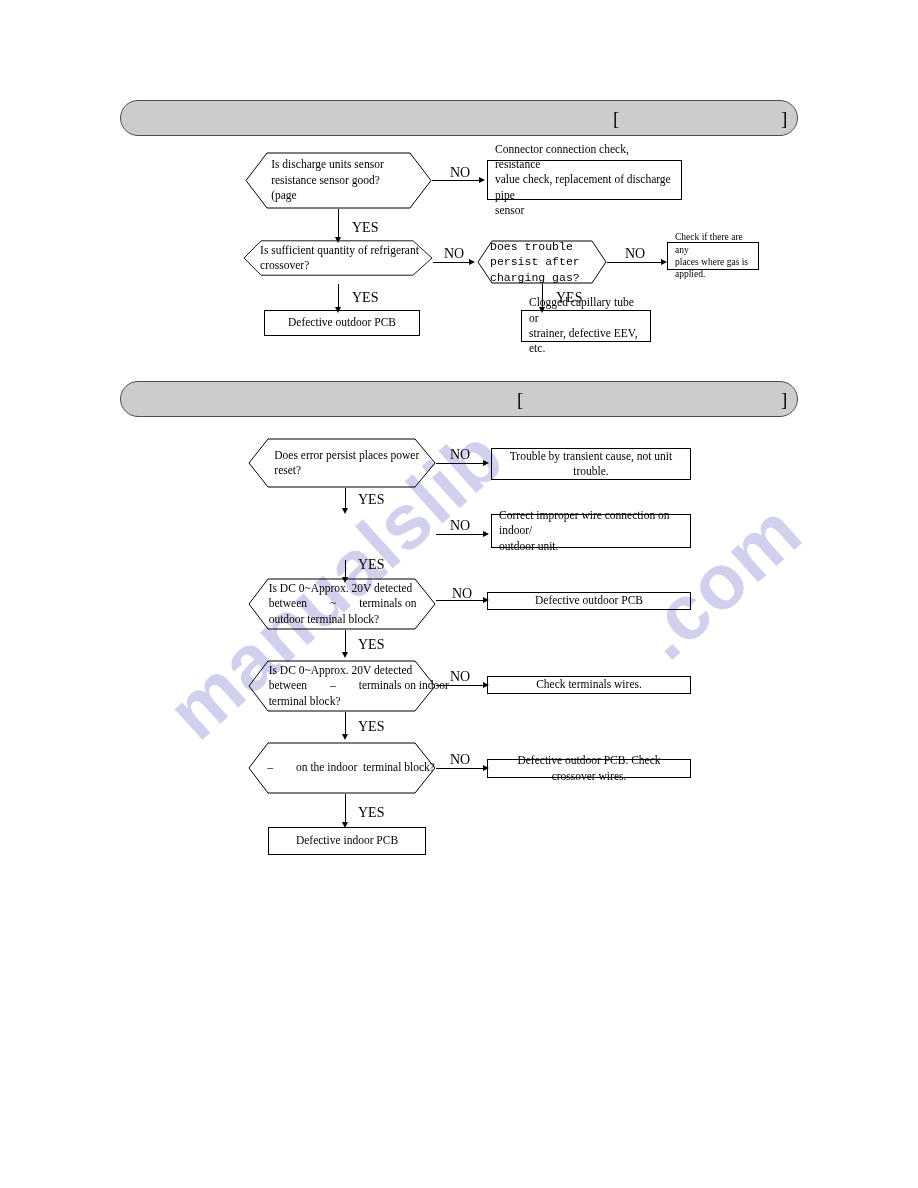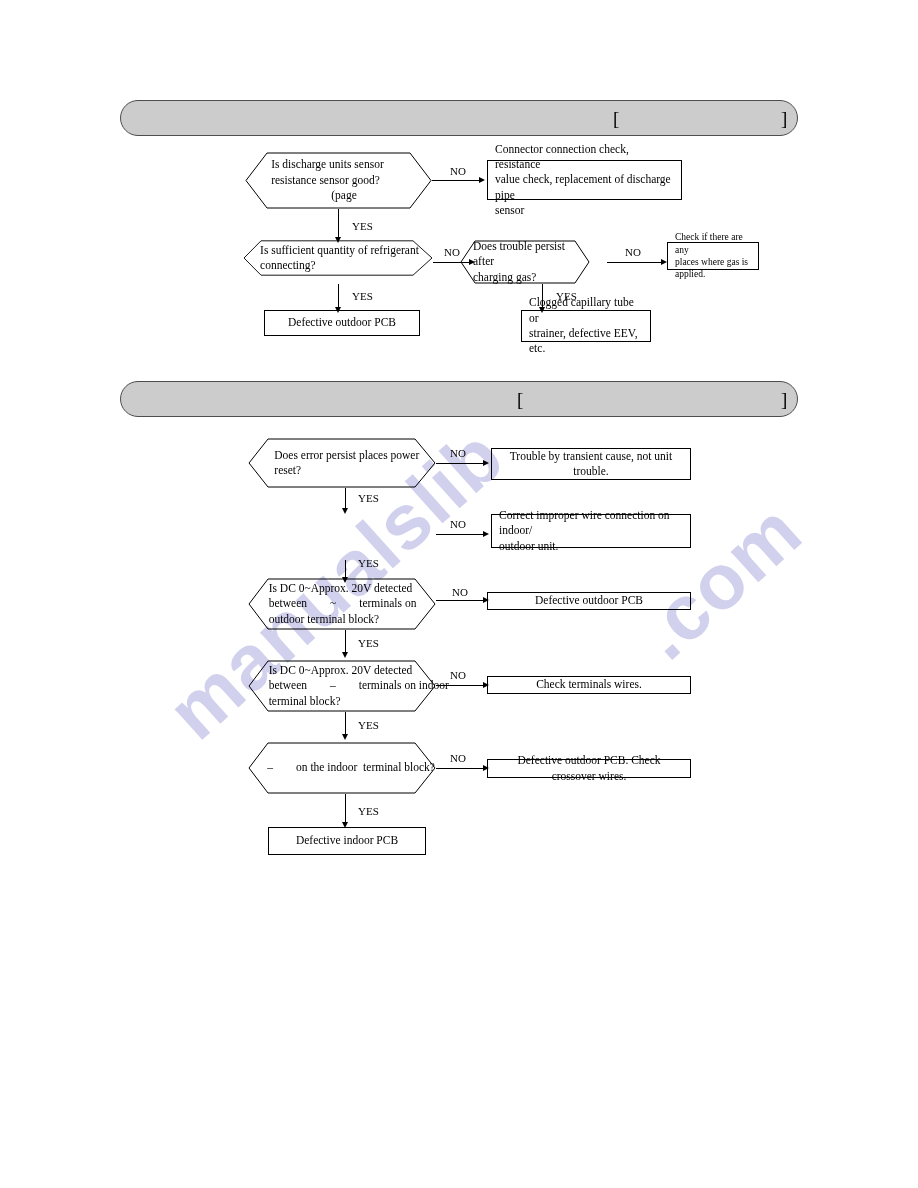--- a/index.html
+++ b/index.html
@@ -128,21 +128,21 @@
     font-size: 11.5px;
     line-height: 1.34;
     text-align: left;
   }
   .hex .hex-text.center {
     left: 10%;
     right: 10%;
     text-align: center;
   }
   .hex .hex-text .ln { display: block; }
-  .hex .hex-text .ln.indent-right { text-align: center; padding-right: 4px; }
+  .hex .hex-text .ln.indent-right { text-align: left; padding-right: 4px; }
 
   
   .conn {
     position: absolute;
     background: #000000;
   }
   .conn.v { width: 1px; }
   .conn.h { height: 1px; }
 
   .arrow-down {
@@ -155,21 +155,21 @@
   .arrow-right {
     position: absolute;
     width: 0; height: 0;
     border-top: 3.5px solid transparent;
     border-bottom: 3.5px solid transparent;
     border-left: 6px solid #000000;
   }
 
   .edge-label {
     position: absolute;
-    font-size: 11px;
+    font-size: 14px;
     line-height: 1;
     white-space: nowrap;
   }
 </style>
 </head>
 <body>
 
 <div id="watermark-layer">
   <div class="wm wm-a">manualslib</div>
   <div class="wm wm-b">.com</div>
@@ -208,29 +208,29 @@
   <div class="conn v" style="left:338px; top:209px; height:30px;"></div>
   <div class="arrow-down" style="left:334.5px; top:237px;"></div>
   <div class="edge-label" style="left:352px; top:221px;">YES</div>
 
   <div class="hex" style="left:243px; top:240px; width:190px; height:36px;">
     <svg viewBox="0 0 190 44" preserveAspectRatio="none">
       <polygon points="18,1 170,1 189,22 170,43 18,43 1,22" fill="none" stroke="#000" stroke-width="1"></polygon>
     </svg>
     <div class="hex-text" style="left:9%;">
       <span class="ln">Is sufficient quantity of refrigerant</span>
-      <span class="ln">connecting?</span>
+      <span class="ln">crossover?</span>
     </div>
   </div>
 
   <div class="conn h" style="left:433px; top:262px; width:37px;"></div>
   <div class="arrow-right" style="left:469px; top:258.5px;"></div>
   <div class="edge-label" style="left:444px; top:247px;">NO</div>
 
-  <div class="hex" style="left:460px; top:240px; width:130px; height:44px;">
+  <div class="hex" style="left:477px; top:240px; width:130px; height:44px;font-family:Liberation Mono, monospace;">
     <svg viewBox="0 0 130 44" preserveAspectRatio="none">
       <polygon points="15,1 115,1 129,22 115,43 15,43 1,22" fill="none" stroke="#000" stroke-width="1"></polygon>
     </svg>
     <div class="hex-text center">
       <span class="ln" style="text-align:left;">Does trouble persist after</span>
       <span class="ln" style="text-align:left;">charging gas?</span>
     </div>
   </div>
 
   <div class="conn h" style="left:607px; top:262px; width:55px;"></div>

